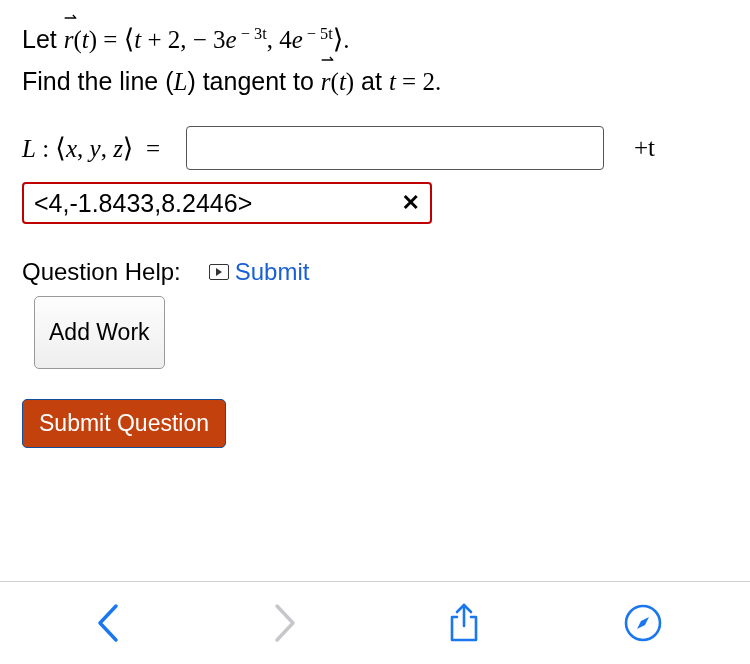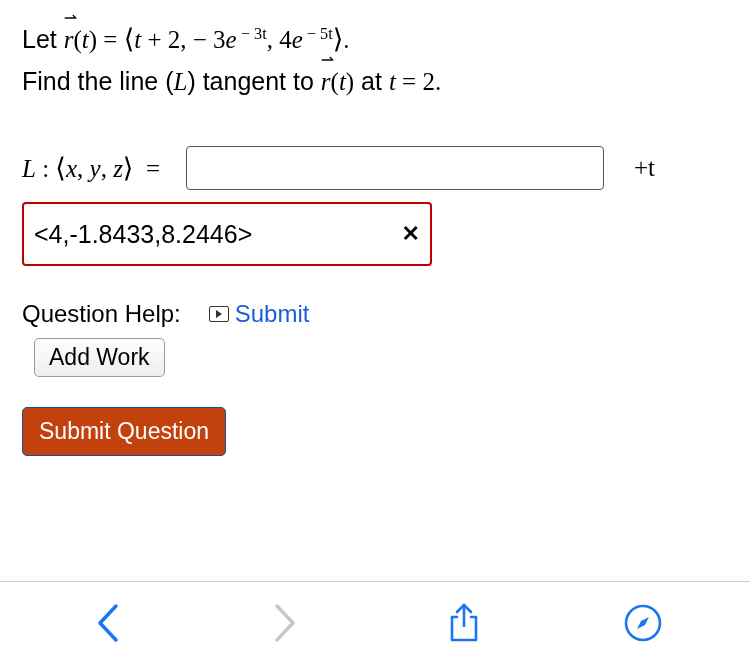--- a/index.html
+++ b/index.html
@@ -26,21 +26,21 @@
       position: absolute;
       top: -2px;
       left: 0;
       right: 0;
       text-align: center;
       font-size: 16px;
       line-height: 0;
     }
     sup { font-size: 0.65em; vertical-align: super; }
     .answer-row {
-      margin-top: 44px;
+      margin-top: 24px;
       display: flex;
       align-items: center;
       gap: 26px;
       font-family: 'Times New Roman', serif;
       font-size: 25px;
     }
     .ang { font-size: 27px; }
     .input-box {
       border: 1px solid #555;
       border-radius: 4px;
@@ -51,21 +51,21 @@
       font-size: 22px;
     }
     .input-row2 {
       margin-top: 12px;
       display: flex;
       align-items: center;
     }
     .input-err {
       border: 2px solid #c00000;
       border-radius: 4px;
-      height: 64px;
+      height: 42px;
       width: 410px;
       background: #fff;
       padding: 4px 10px;
       font-size: 25px;
       font-family: -apple-system, Helvetica, Arial, sans-serif;
       color: #000;
       display: flex;
       align-items: center;
       justify-content: space-between;
     }
@@ -103,21 +103,21 @@
       width: 0; height: 0;
       border-left: 6px solid #333;
       border-top: 4px solid transparent;
       border-bottom: 4px solid transparent;
       margin-left: 1px;
     }
     .addwork {
       margin-top: 10px;
       margin-left: 12px;
       display: inline-block;
-      padding: 5px 14px;
+      padding: 22px 14px;
       font-size: 23px;
       border: 1px solid #999;
       border-radius: 5px;
       background: linear-gradient(#fdfdfd,#eee);
       cursor: pointer;
     }
     .submit {
       margin-top: 30px;
       margin-left: 0px;
       display: inline-block;

